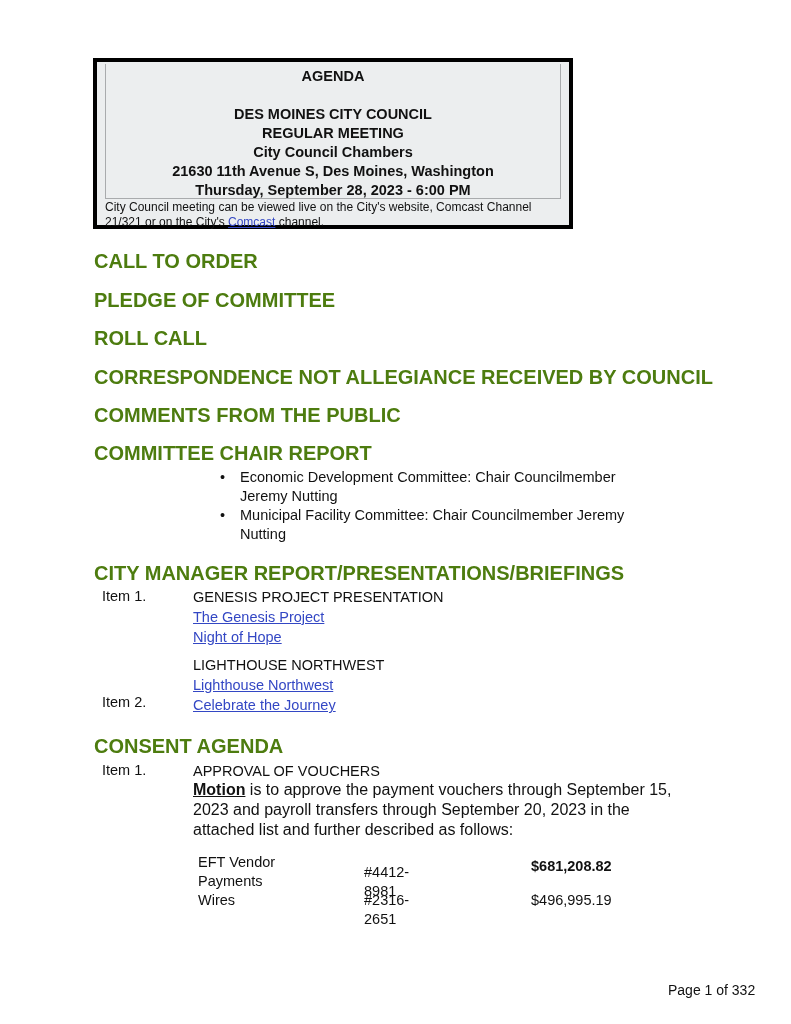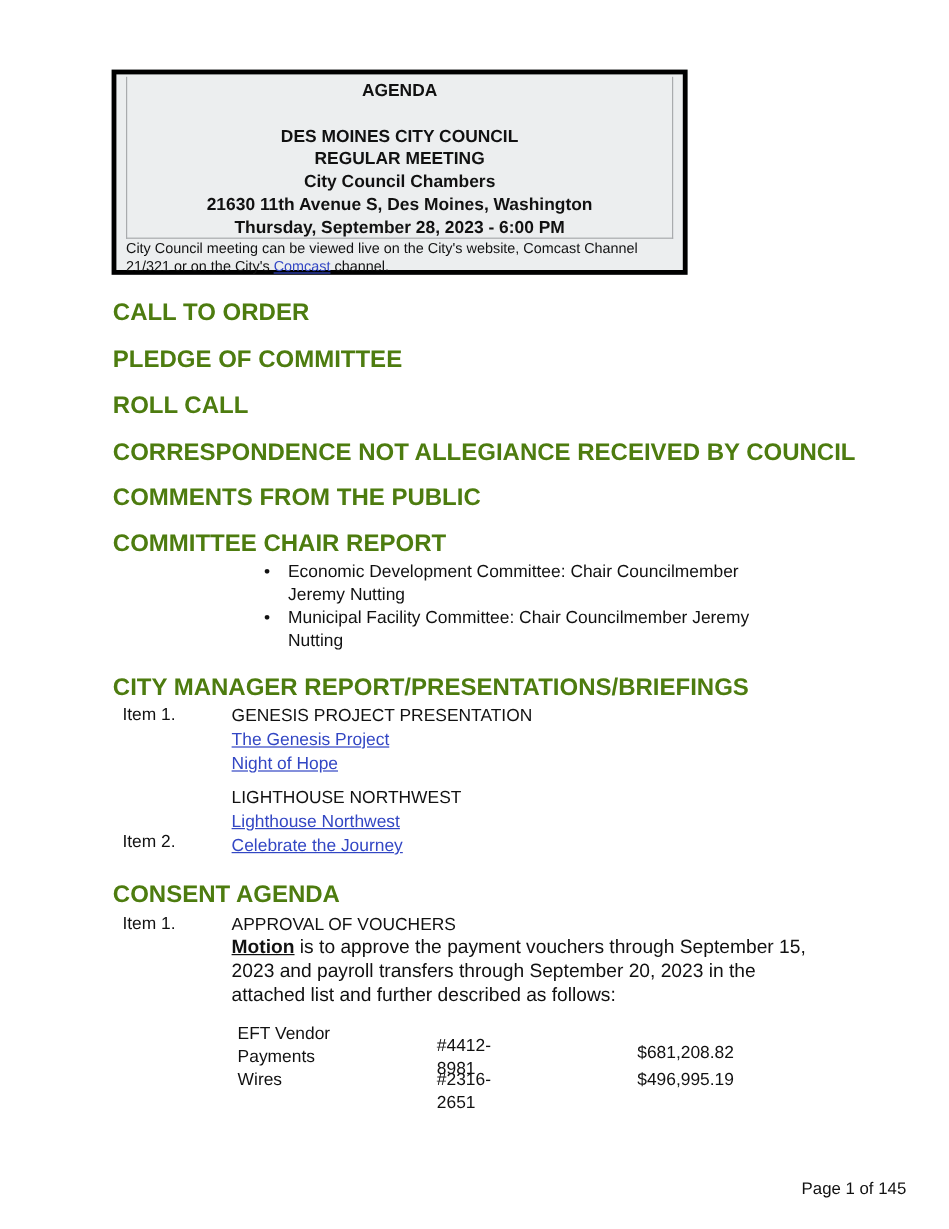--- a/index.html
+++ b/index.html
@@ -94,22 +94,22 @@
 <div class="section" style="top:735px;">CONSENT AGENDA</div>
 
 <div class="item-label" style="top:762px;">Item 1.</div>
 <div class="item-body" style="top:761px;">APPROVAL OF VOUCHERS</div>
 <div class="motion-text"><b>Motion</b><span> is to approve the payment vouchers through September 15, 2023 and payroll transfers through September 20, 2023 in the attached list and further described as follows:</span></div>
 
 <div class="voucher-table">
   <div class="vrow">
     <div class="vcol1">EFT Vendor Payments</div>
     <div class="vcol2" style="top:10px;">#4412-8981</div>
-    <div class="vcol3" style="top:16px;">$681,208.82</div>
+    <div class="vcol3" style="top:4px;font-weight:bold;">$681,208.82</div>
   </div>
   <div class="vrow single">
     <div class="vcol1">Wires</div>
     <div class="vcol2">#2316-2651</div>
     <div class="vcol3">$496,995.19</div>
   </div>
 </div>
 
-<div class="page-footer">Page 1 of 145</div>
+<div class="page-footer">Page 1 of 332</div>
 
 </body></html>

